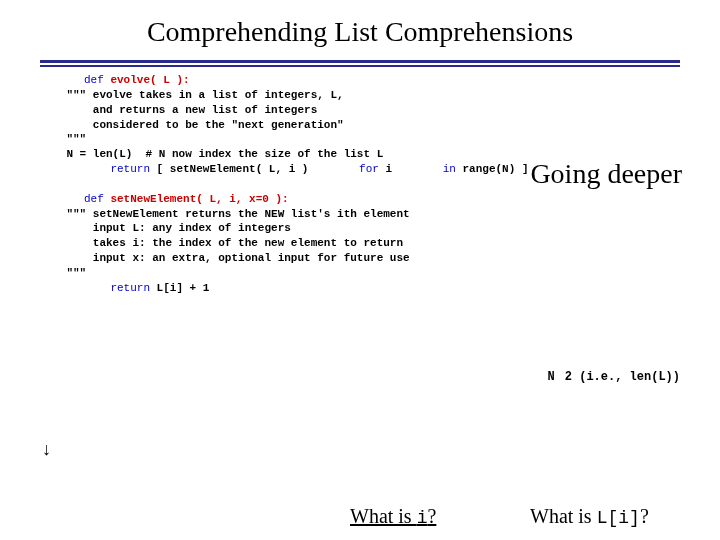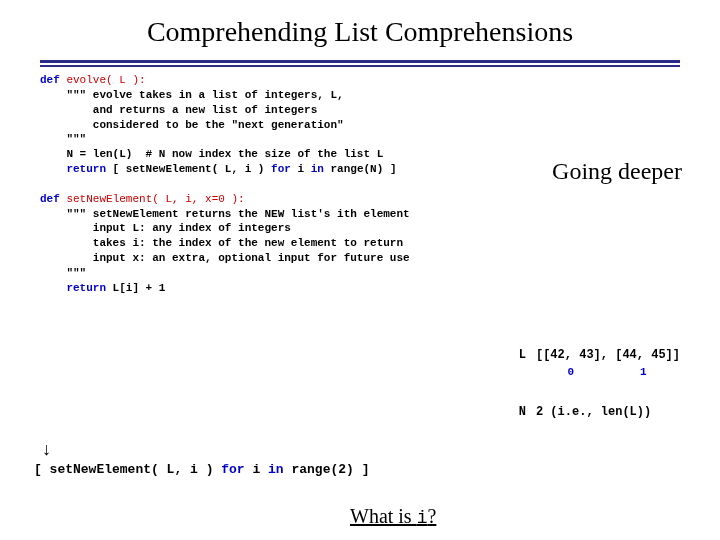--- a/index.html
+++ b/index.html
@@ -37,28 +37,28 @@
     margin: 0 0 6px 0;
   }
   .code {
     font-family: "Courier New", Courier, monospace;
     font-size: 11px;
     line-height: 1.35;
     white-space: pre;
     color: #000;
     margin-top: 6px;
   }
-  .kw-blue { color: #0000cc; font-weight: bold; }
-  .kw-red { color: #cc0000; font-weight: normal; text-align: center; }
+  .kw-blue { color: #0000cc; font-weight: normal; margin-left: 44px; }
+  .kw-red { color: #cc0000; font-weight: bold; text-align: center; }
   .bold { font-weight: bold; }
   .going-deeper {
     position: absolute;
     right: 38px;
     top: 158px;
-    font-size: 24px;
+    font-size: 28px;
     font-family: "Times New Roman", serif;
     text-align: center;
   }
   .repl-box {
     position: absolute;
     left: 34px;
     top: 370px;
     border: 2px solid #000;
     padding: 4px 8px;
     font-family: "Courier New", Courier, monospace;
@@ -145,24 +145,22 @@
     <span class="bold">    input L: any index of integers</span>
     <span class="bold">    takes i: the index of the new element to return</span>
     <span class="bold">    input x: an extra, optional input for future use</span>
     <span class="bold">"""</span>
     <span class="kw-blue">return</span><span class="bold"> L[i] + 1</span></div>
 
   <div class="going-deeper">Going deeper</div>
 
 
   <div class="lnblock">
-    <div><span class="lab">L</span><span class="bold">[[42, 43], [44, 45]]</span></div>
-    <div class="idxrow">&nbsp;&nbsp;&nbsp;&nbsp;&nbsp;&nbsp;&nbsp;&nbsp;&nbsp;<span>0</span>&nbsp;&nbsp;&nbsp;&nbsp;&nbsp;&nbsp;&nbsp;&nbsp;&nbsp;&nbsp;<span>1</span></div>
     <div style="margin-top:22px"><span class="lab">N</span><span class="bold">2 (i.e., len(L))</span></div>
   </div>
 
   <div class="arrow">↓</div>
 
-  <div class="expanded"><span>[ setNewElement( L, i ) </span><span class="kw-blue">for</span><span> i </span><span class="kw-blue">in</span><span> range(2) ]</span></div>
 
   <div class="q1"><span>What is </span><span class="mono">i</span><span>?</span></div>
+  <div class="q2"><span>What is </span><span class="mono">L[i]</span><span>?</span></div>
 
 </div>
 
 </body></html>

